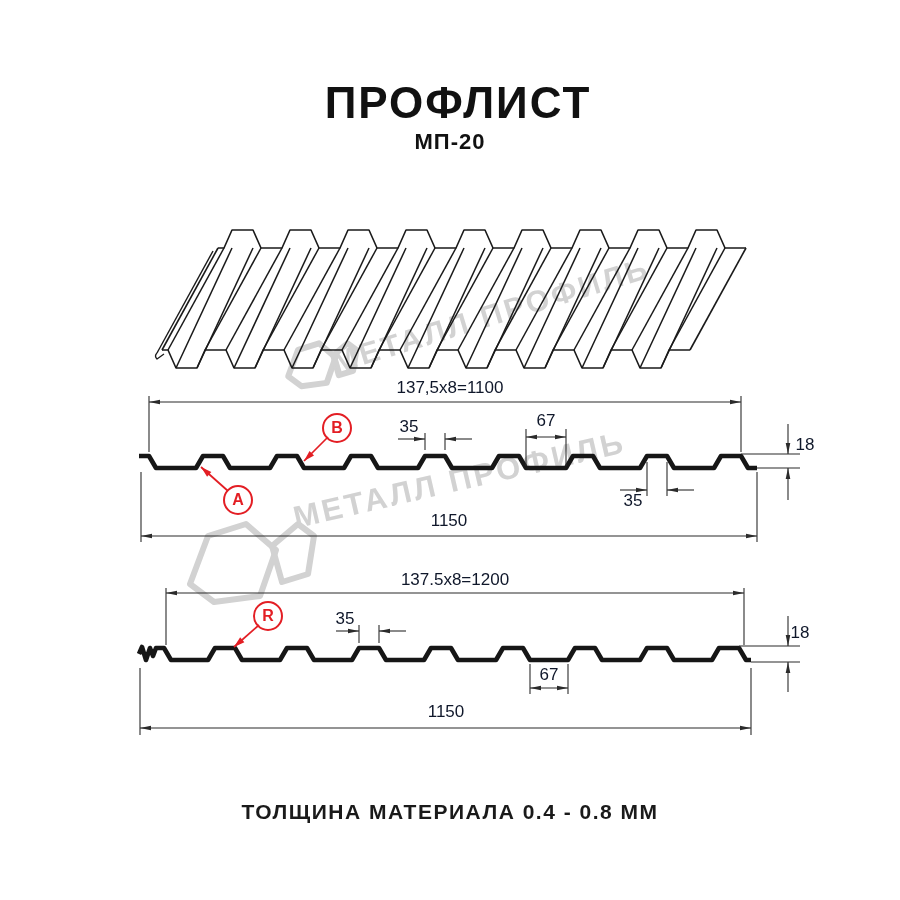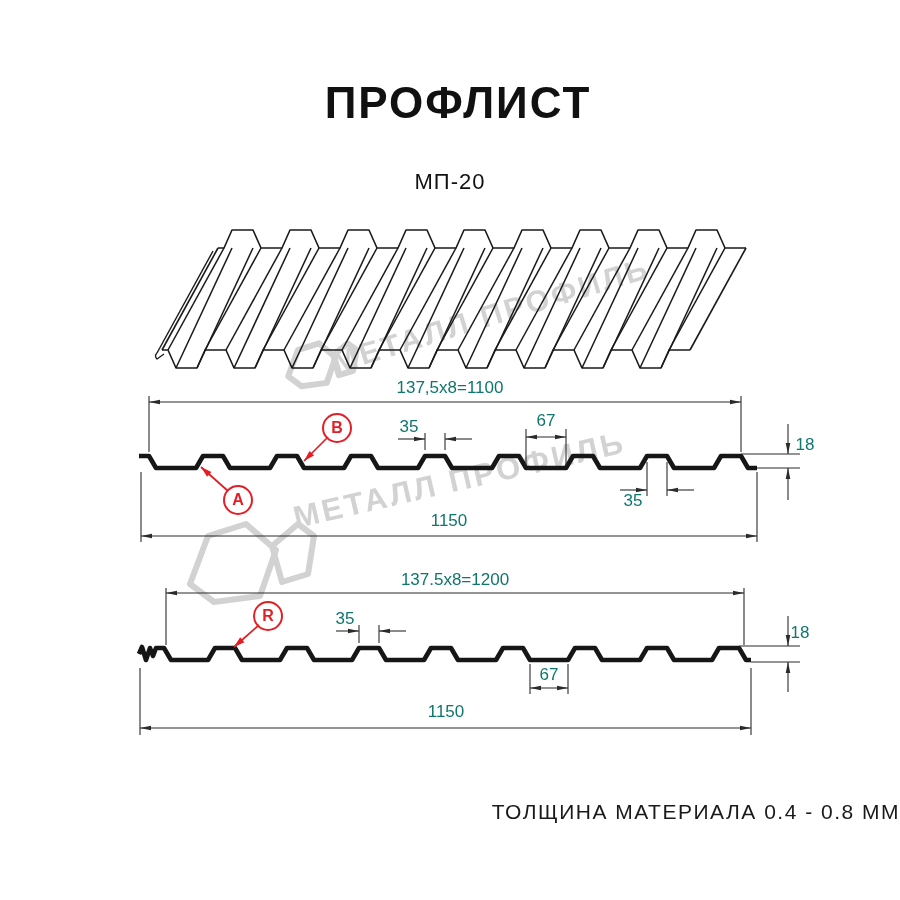--- a/index.html
+++ b/index.html
@@ -5,28 +5,28 @@
   html,body{margin:0;padding:0;background:#fff;}
   .canvas{position:relative;width:900px;height:900px;background:#ffffff;overflow:hidden;
           font-family:"Liberation Sans",sans-serif;}
   svg{position:absolute;left:0;top:0;}
   #wm-layer{z-index:1;}
   .wm-text{position:absolute;z-index:2;font-weight:700;color:#d2d2d2;white-space:nowrap;
            letter-spacing:3px;transform-origin:left bottom;user-select:none;}
   #wm1{left:338px;top:346px;font-size:30px;transform:rotate(-17deg);}
   #wm2{left:298px;top:500px;font-size:31px;transform:rotate(-13deg);}
   #art{z-index:3;}
-  .lbl{position:absolute;z-index:4;transform:translate(-50%,-50%);font-size:17px;color:#0f766e;
+  .lbl{position:absolute;z-index:4;transform:translate(-50%,-50%);font-size:17px;color:#0f172a;
        white-space:nowrap;}
   .title{position:absolute;left:0;right:0;top:78px;z-index:4;text-align:center;
          font-size:44px;font-weight:800;letter-spacing:2px;color:#111;padding-left:16px;}
   .subtitle{position:absolute;left:0;right:0;top:129px;z-index:4;text-align:center;
-            font-size:22px;font-weight:400;letter-spacing:1px;color:#111;margin-top:40px;}
-  .footer{position:absolute;left:0;right:0;top:800px;z-index:4;text-align:right;
-          font-size:21px;font-weight:400;letter-spacing:1.5px;color:#1a1a1a;}
+            font-size:22px;font-weight:700;letter-spacing:1px;color:#111;}
+  .footer{position:absolute;left:0;right:0;top:800px;z-index:4;text-align:center;
+          font-size:21px;font-weight:700;letter-spacing:1.5px;color:#1a1a1a;}
   .callout{position:absolute;z-index:5;width:26px;height:26px;border-radius:50%;
            transform:translate(-50%,-50%);display:flex;align-items:center;justify-content:center;
            font-size:16px;font-weight:600;background:transparent;}
 </style>
 </head>
 <body>
 
 <div class="canvas">
 
   <div class="title">ПРОФЛИСТ</div>

